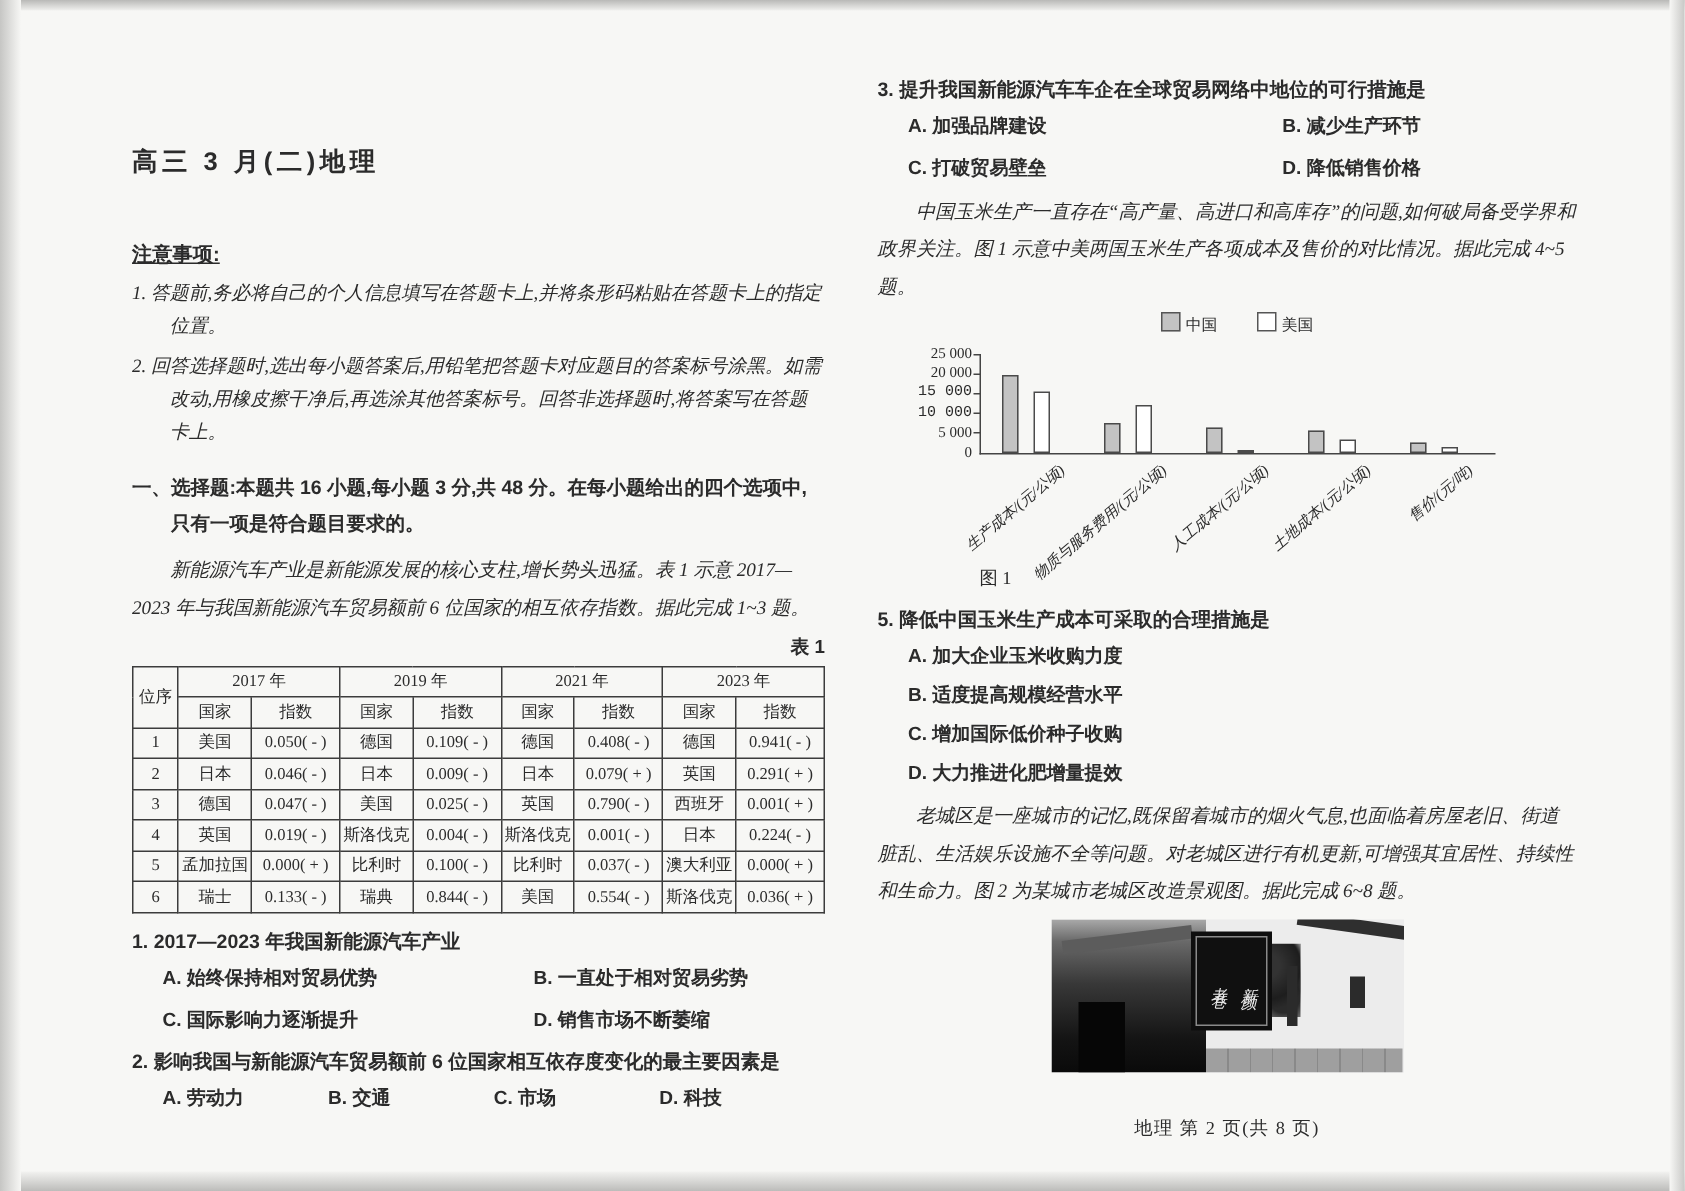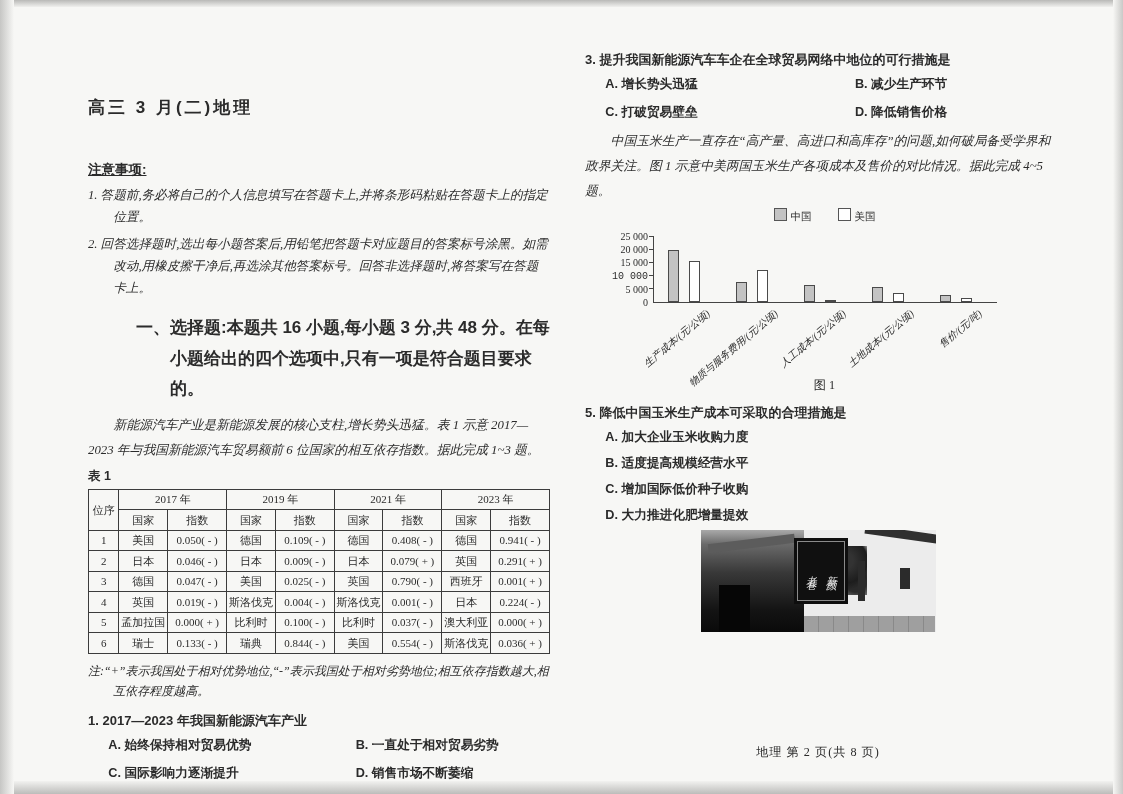--- a/index.html
+++ b/index.html
@@ -18,25 +18,25 @@
   #col-left{left:88px;width:462px;}
   #col-right{left:585px;width:466px;}
 
   .title{margin-top:96px;text-align:left;font-size:17px;font-weight:700;
     font-family:"Liberation Sans",sans-serif;letter-spacing:3px;}
 
   .notice-head{margin-top:42px;font-weight:700;font-size:13.5px;font-family:"Liberation Sans",sans-serif;text-decoration:underline;}
   .notice-item{margin-top:5px;font-size:12.6px;line-height:1.75;padding-left:2em;text-indent:-2em;font-style:italic;}
 
   .sec-head{margin-top:14px;font-weight:700;font-family:"Liberation Sans",sans-serif;
-    font-size:17px;line-height:1.8;padding-left:2em;text-indent:-2em;margin-left:48px;}
+    font-size:13px;line-height:1.8;padding-left:2em;text-indent:-2em;}
 
   .passage{margin-top:8px;font-size:12.8px;line-height:1.95;text-indent:2em;font-style:italic;}
 
-  .tbl-caption{margin-top:5px;text-align:left;font-weight:700;font-size:12.5px;font-family:"Liberation Sans",sans-serif;}
+  .tbl-caption{margin-top:5px;text-align:right;font-weight:700;font-size:12.5px;font-family:"Liberation Sans",sans-serif;}
   table{margin-top:4px;border-collapse:collapse;width:100%;font-size:11px;text-align:center;table-layout:fixed;}
   th,td{border:1px solid #3c3c3c;padding:1.5px 1px;font-weight:400;line-height:1.5;overflow:hidden;}
   .tbl-note{margin-top:7px;font-size:12px;line-height:1.7;padding-left:2.1em;text-indent:-2.1em;font-style:italic;}
 
   .question{margin-top:9px;}
   .q-stem{font-size:13px;font-weight:700;font-family:"Liberation Sans",sans-serif;
     line-height:1.55;padding-left:1.5em;text-indent:-1.5em;}
   .opts{padding-left:1.6em;margin-top:6px;font-family:"Liberation Sans",sans-serif;font-size:12.7px;font-weight:700;}
   .opts-2col{display:grid;grid-template-columns:56% 44%;row-gap:11px;}
   .opts-4col{display:grid;grid-template-columns:repeat(4,1fr);}
@@ -49,21 +49,21 @@
   .chart-legend{display:flex;justify-content:center;align-items:center;gap:26px;
     width:343px;margin-left:68px;font-size:10.5px;}
   .sw{display:inline-block;width:11px;height:11px;border:1px solid #555;margin-right:4px;vertical-align:-1px;}
   .plot-wrap{position:relative;margin-left:68px;margin-top:12px;margin-bottom:74px;
     width:343px;height:66px;border-left:1.4px solid #444;border-bottom:1.4px solid #444;}
   .ytick{position:absolute;right:calc(100% + 6px);font-size:10px;white-space:nowrap;transform:translateY(-50%);}
   .ymark{position:absolute;left:-5px;width:5px;height:1px;background:#444;}
   .bar{position:absolute;bottom:0;width:11px;border:1px solid #4a4a4a;box-sizing:border-box;}
   .xlab{position:absolute;font-size:10px;font-style:italic;white-space:nowrap;
     transform:translateX(-100%) rotate(-40deg);transform-origin:100% 0;}
-  .fig-caption{width:343px;margin-left:68px;text-align:center;font-size:12.2px;}
+  .fig-caption{width:343px;margin-left:68px;font-size:12.2px;}
 
   
   .photo{position:relative;width:235px;height:102px;margin:6px auto 0;overflow:hidden;background:#ececec;}
   .ph-left{position:absolute;left:0;top:0;width:44%;height:100%;
     background:linear-gradient(180deg,#a9a9a9 0%,#6a6a6a 14%,#383838 42%,#141414 78%,#0a0a0a 100%);}
   .ph-left-roof{position:absolute;left:3%;top:9%;width:37%;height:9%;background:#5c5c5c;transform:rotate(-7deg);}
   .ph-left-door{position:absolute;left:8%;top:54%;width:13%;height:46%;background:#060606;}
   .ph-roof-right{position:absolute;right:-2%;top:5%;width:32%;height:9%;background:#2f2f2f;transform:rotate(8deg);transform-origin:100% 0;}
   .ph-foliage{position:absolute;left:55%;top:16%;width:16%;height:48%;
     background:radial-gradient(circle at 40% 30%,#333 20%,#1d1d1d 55%,transparent 72%),
@@ -188,21 +188,20 @@
           <td>0.133( - )</td>
           <td>瑞典</td>
           <td>0.844( - )</td>
           <td>美国</td>
           <td>0.554( - )</td>
           <td>斯洛伐克</td>
           <td>0.036( + )</td>
         </tr>
       </tbody>
     </table>
-  <div class="tbl-note">注:“+”表示我国处于相对优势地位,“-”表示我国处于相对劣势地位;相互依存指数越大,相互依存程度越高。</div>
   <div>
       <div class="question">
         <div class="q-stem">1. 2017—2023 年我国新能源汽车产业</div>
         <div class="opts opts-2col">
           <span>A. 始终保持相对贸易优势</span>
           <span>B. 一直处于相对贸易劣势</span>
           <span>C. 国际影响力逐渐提升</span>
           <span>D. 销售市场不断萎缩</span>
         </div>
       </div>
@@ -216,41 +215,41 @@
         </div>
       </div>
     </div>
 </div>
 
 <div class="col" id="col-right">
   <div style="margin-top:50px;">
       <div class="question">
         <div class="q-stem">3. 提升我国新能源汽车车企在全球贸易网络中地位的可行措施是</div>
         <div class="opts opts-2col">
-          <span>A. 增长势头迅猛</span>
+          <span>A. 加强品牌建设</span>
           <span>B. 减少生产环节</span>
           <span>C. 打破贸易壁垒</span>
           <span>D. 降低销售价格</span>
         </div>
       </div>
     </div>
   <div class="passage">中国玉米生产一直存在“高产量、高进口和高库存”的问题,如何破局备受学界和政界关注。图 1 示意中美两国玉米生产各项成本及售价的对比情况。据此完成 4~5 题。</div>
 
   <div class="chart">
     <div class="chart-legend">
         <span><span class="sw" style="background: rgb(195, 195, 195);"></span><span>中国</span></span>
         <span><span class="sw" style="background: rgb(255, 255, 255);"></span><span>美国</span></span>
       </div>
     <div class="plot-wrap">
         <span class="ytick" style="top: 66px;">0</span>
         <span class="ytick" style="top: 52.8px;">5 000</span>
         <span class="ymark" style="top: 52.3px;"></span>
         <span class="ytick" style="top: 39.6px; font-family: Liberation Mono, monospace;">10 000</span>
         <span class="ymark" style="top: 39.1px;"></span>
-        <span class="ytick" style="top: 26.4px;">15 000</span>
+        <span class="ytick" style="top: 26.4px; font-family: Liberation Mono, monospace;">15 000</span>
         <span class="ymark" style="top: 25.9px;"></span>
         <span class="ytick" style="top: 13.2px;">20 000</span>
         <span class="ymark" style="top: 12.7px;"></span>
         <span class="ytick" style="top: 0px;">25 000</span>
         <span class="ymark" style="top: -0.5px;"></span>
         <div class="bar" style="left: 14px; height: 52.272px; background: rgb(195, 195, 195); border-color: rgb(74, 74, 74);"></div>
         <div class="bar" style="left: 35px; height: 40.92px; background: rgb(255, 255, 255); border-color: rgb(74, 74, 74);"></div>
         <span class="xlab" style="left: 50px; top: 71px;">生产成本/(元/公顷)</span>
         <div class="bar" style="left: 82px; height: 19.8px; background: rgb(195, 195, 195); border-color: rgb(74, 74, 74);"></div>
         <div class="bar" style="left: 103px; height: 31.68px; background: rgb(255, 255, 255); border-color: rgb(74, 74, 74);"></div>
@@ -272,20 +271,21 @@
       <div class="question">
         <div class="q-stem">5. 降低中国玉米生产成本可采取的合理措施是</div>
         <div class="opts opts-1col">
           <span>A. 加大企业玉米收购力度</span>
           <span>B. 适度提高规模经营水平</span>
           <span>C. 增加国际低价种子收购</span>
           <span>D. 大力推进化肥增量提效</span>
         </div>
       </div>
     </div>
+  <div class="passage">老城区是一座城市的记忆,既保留着城市的烟火气息,也面临着房屋老旧、街道脏乱、生活娱乐设施不全等问题。对老城区进行有机更新,可增强其宜居性、持续性和生命力。图 2 为某城市老城区改造景观图。据此完成 6~8 题。</div>
 
   <div class="photo">
     <div class="ph-left"></div>
     <div class="ph-left-roof"></div>
     <div class="ph-left-door"></div>
     <div class="ph-roof-right"></div>
     <div class="ph-foliage"></div>
     <div class="ph-brick"></div>
     <div class="ph-plaque-a"></div>
     <div class="ph-plaque-b"></div>

